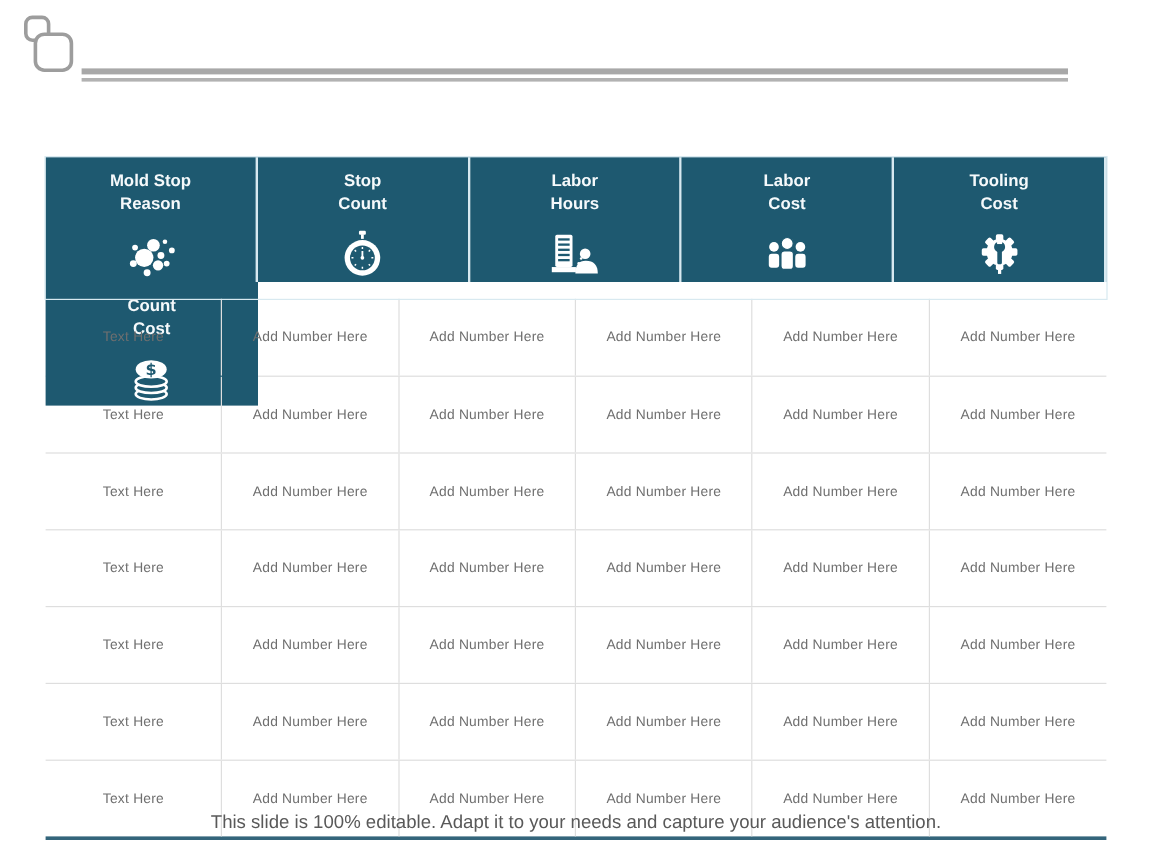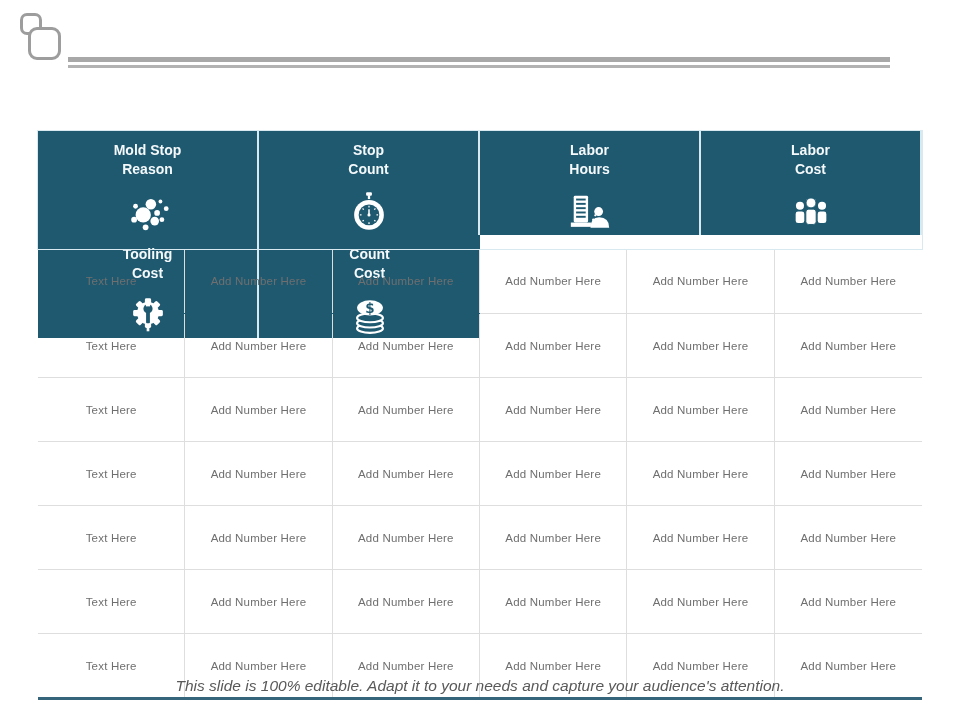--- a/index.html
+++ b/index.html
@@ -22,39 +22,39 @@
     border:3px solid #9d9d9d;border-radius:9px;background:#fff;}
 
   
   .title{position:absolute;left:78px;top:13px;font-size:33px;font-weight:400;
     color:#1b1b1b;letter-spacing:0.5px;white-space:nowrap;}
   .rule-thick{position:absolute;left:68px;top:57px;width:822px;height:5px;background:var(--rule);}
   .rule-thin{position:absolute;left:68px;top:65px;width:822px;height:3px;background:#b2b2b2;}
 
   
   .table{position:absolute;left:38px;top:131px;width:884px;}
-  .thead{display:grid;grid-template-columns:repeat(4,1fr);height:118px;
+  .thead{display:grid;grid-template-columns:repeat(5,1fr);height:118px;
     outline:1px solid var(--gap);}
   .th{background:var(--teal);color:#f5f9fb;text-align:center;
     display:flex;flex-direction:column;align-items:center;
     padding-top:10px;border-right:2px solid var(--gap);}
   .th:last-child{border-right:none;}
   .th-label{font-weight:bold;font-size:14px;line-height:1.38;white-space:pre-line;}
   .th-icon{margin-top:9px;height:46px;display:flex;align-items:center;justify-content:center;}
 
   .tbody{border-bottom:3px solid var(--bottom);}
   .tr{display:grid;grid-template-columns:repeat(6,1fr);height:64px;}
   .tr + .tr{border-top:1px solid var(--grid);}
   .td{display:flex;align-items:center;justify-content:center;
     color:var(--bodytext);font-size:11.5px;letter-spacing:0.2px;
     border-right:1px solid var(--grid);}
   .td:last-child{border-right:none;}
 
   .footer{position:absolute;left:0;top:677px;width:100%;text-align:center;
-    font-style:italic;font-size:15.5px;color:#595959;}
+    font-size:15.5px;color:#595959;}
   .th-icon svg{display:block;}
 </style>
 </head>
 <body>
 
 <div class="slide">
 
   <div class="logo-sq-small"></div>
   <div class="logo-sq-large"></div>
 

